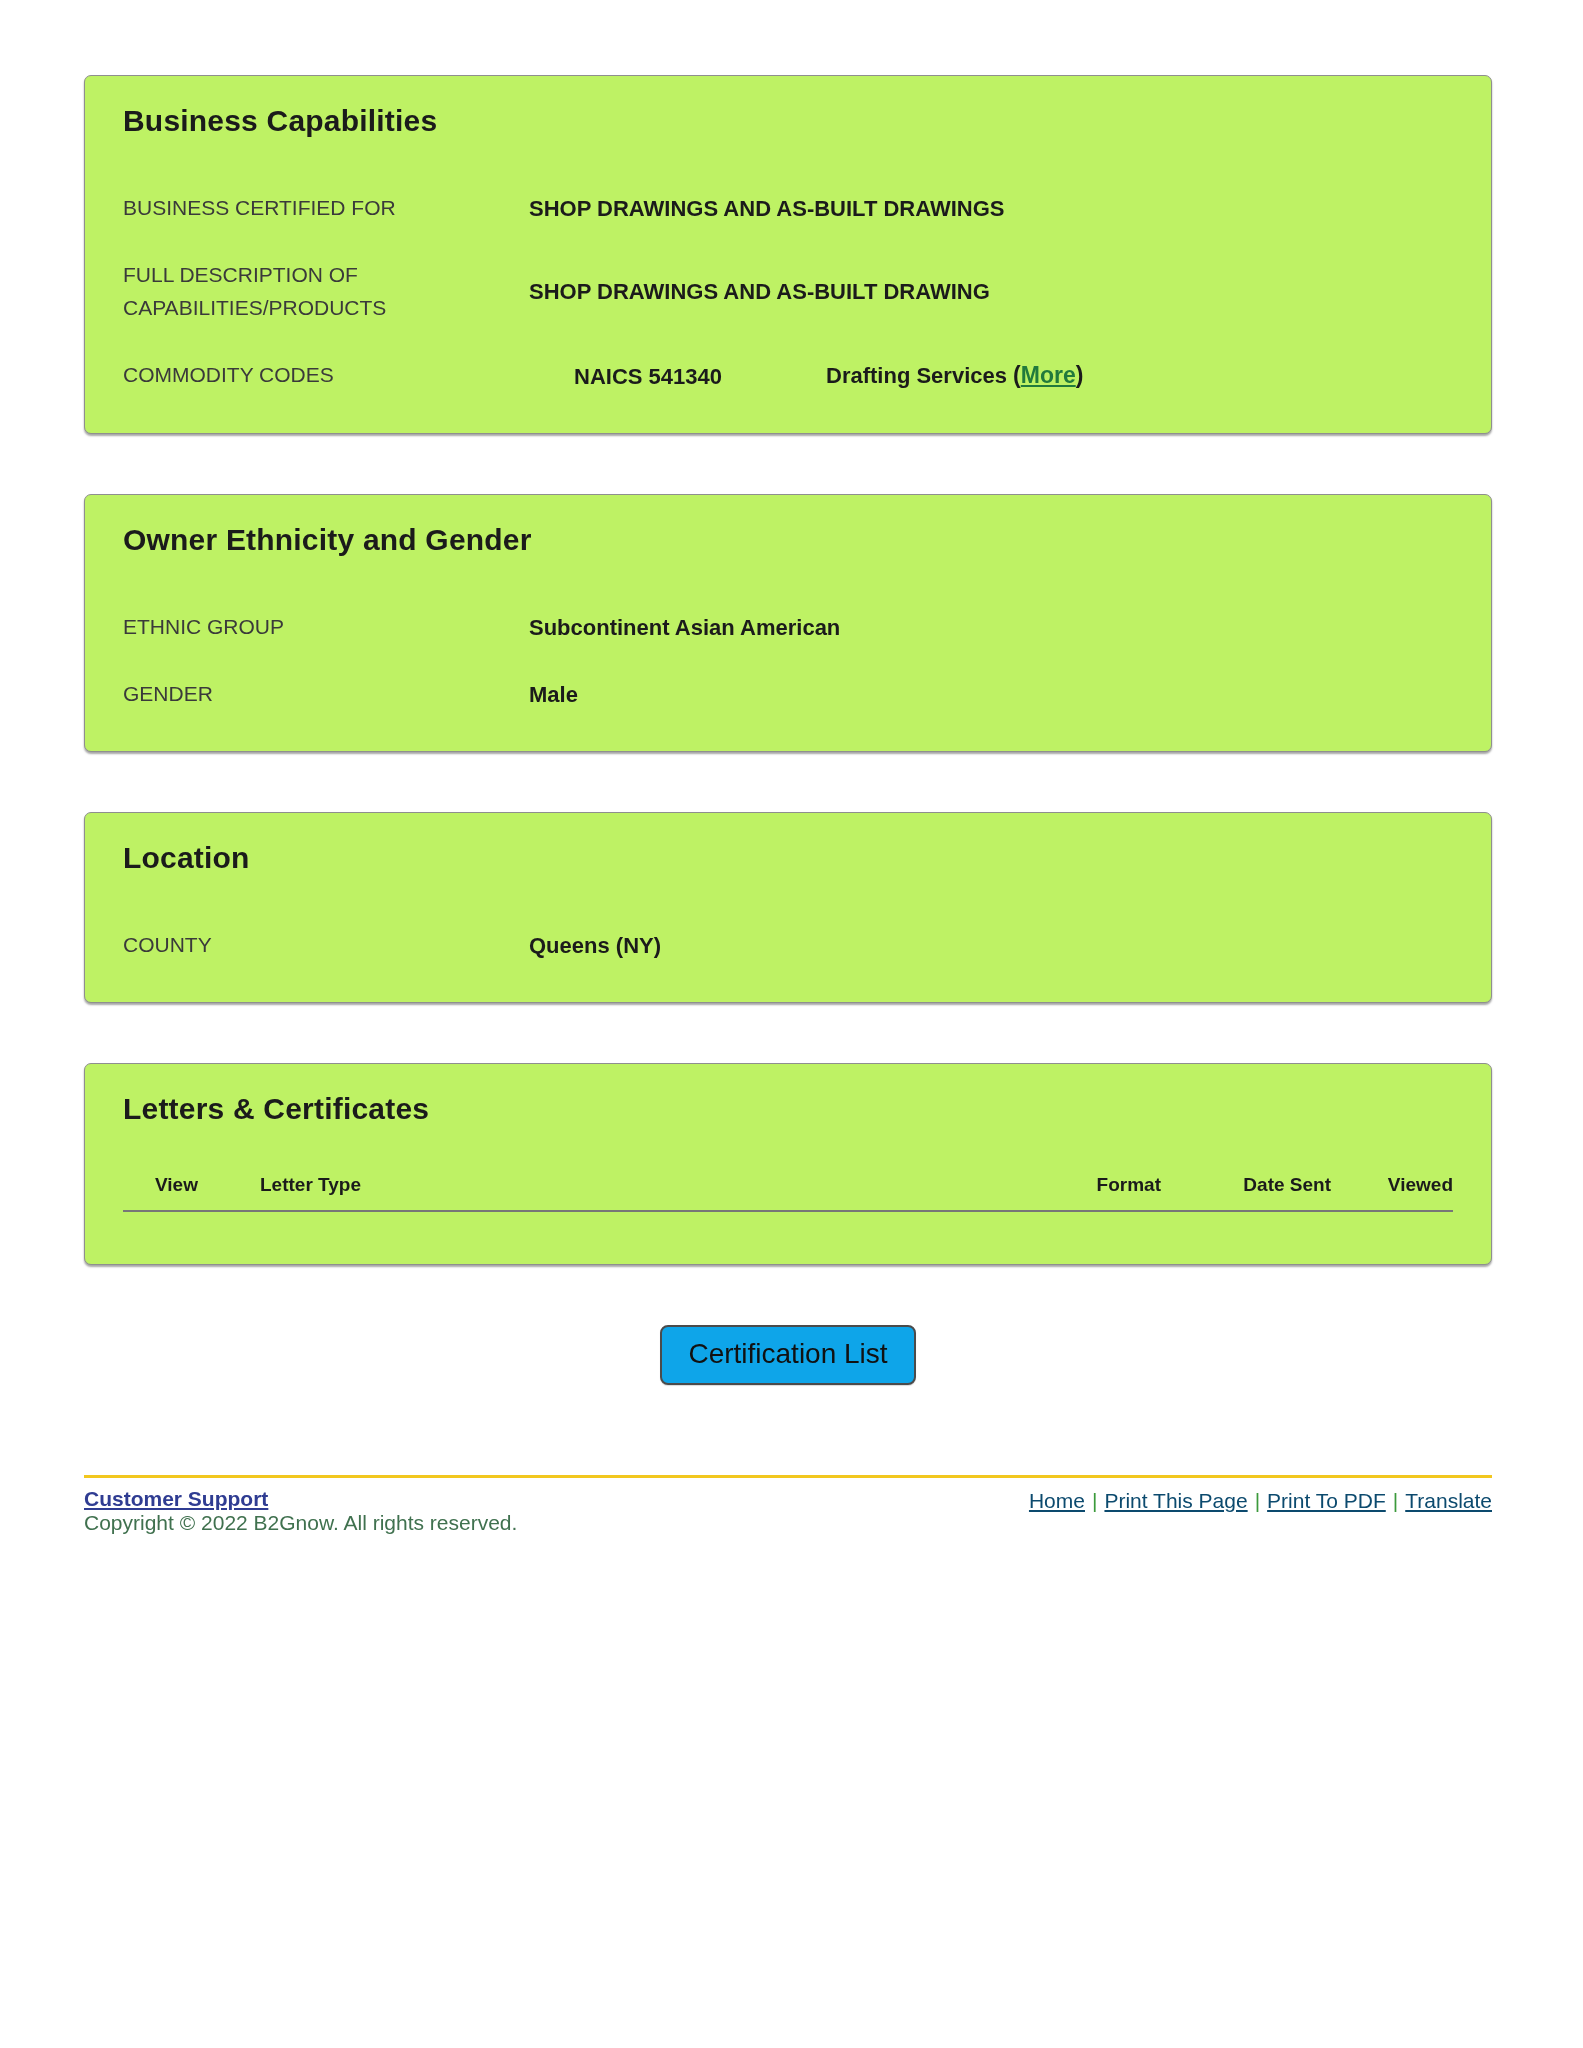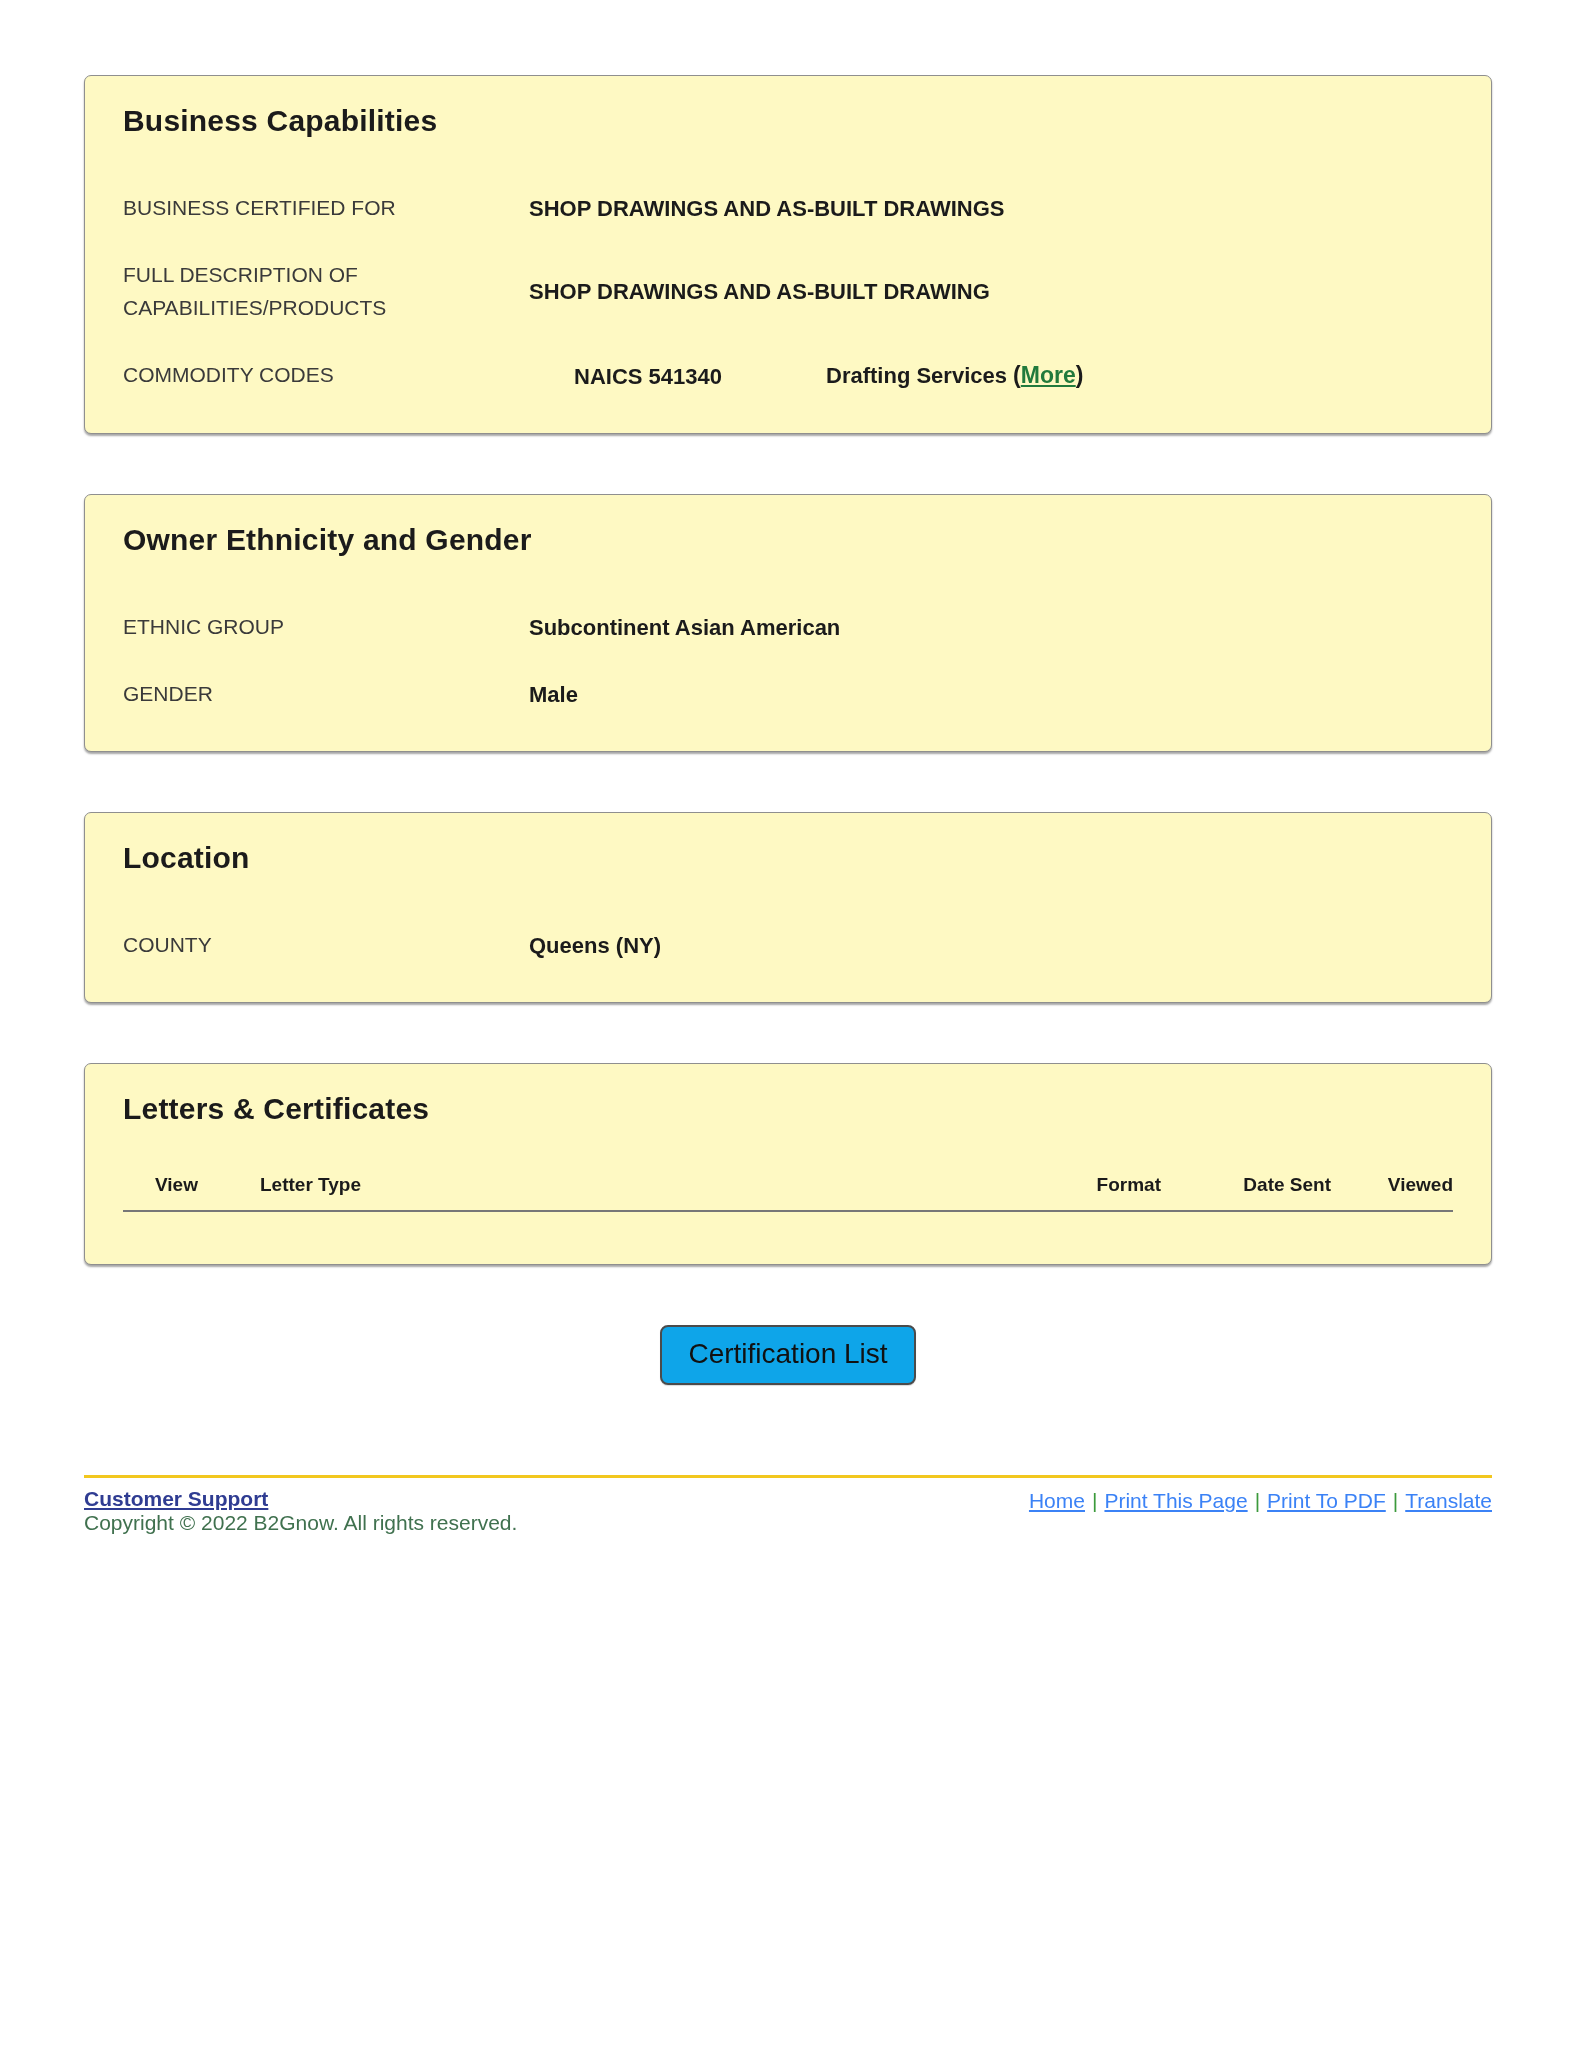--- a/index.html
+++ b/index.html
@@ -12,21 +12,21 @@
 
   .content {
     width: 1408px;
     margin-left: 84px;
     padding-top: 75px;
   }
 
   .panel {
     border: 1px solid #8f8f8f;
     border-radius: 7px;
-    background: #fef9c3;
+    background: #bef264;
     box-shadow: 0 2px 2px rgba(0,0,0,0.35);
     padding: 28px 38px 34px 38px;
     margin-bottom: 60px;
   }
 
   .section-title {
     font-size: 30px;
     font-weight: 700;
     color: #1b1b1b;
     margin-bottom: 54px;
@@ -105,21 +105,21 @@
   .customer-support-link {
     color: #2f3c92;
     font-weight: 700;
     text-decoration: underline;
   }
   .copyright-text {
     color: #40714f;
   }
   .footer-right { padding-top: 2px; }
   .footer-link {
-    color: #3b82f6;
+    color: #0c4a6e;
     text-decoration: underline;
   }
   .footer-sep { color: #3c9a3c; padding: 0 7px; }
 </style>
 </head>
 <body>
 
 <div class="content">
 
   <div class="panel">

